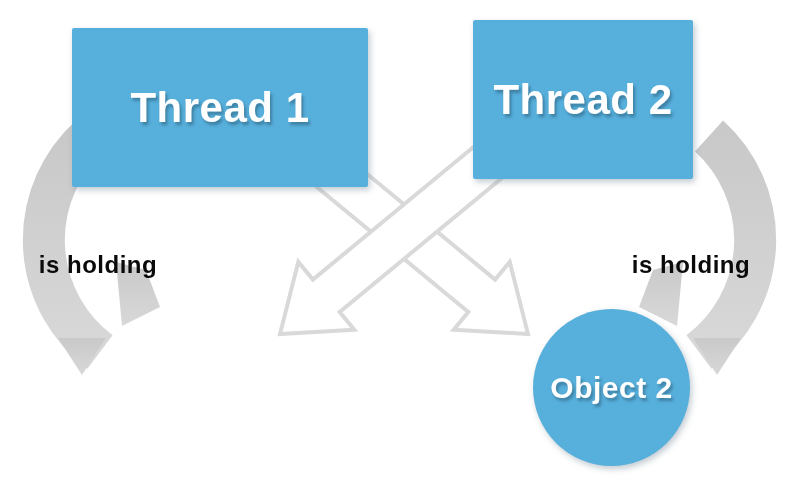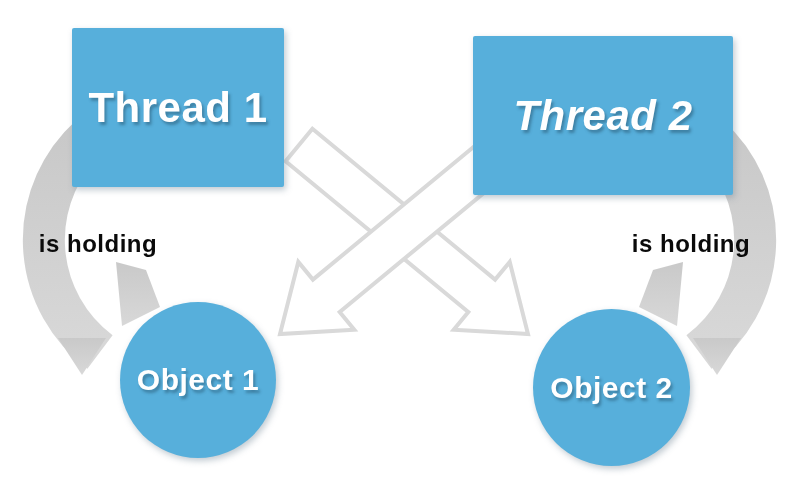--- a/index.html
+++ b/index.html
@@ -50,35 +50,36 @@
     letter-spacing: 0.5px;
   }
   .node--box {
     border-radius: 2px;
     font-size: 42px;
   }
   .node--circle {
     border-radius: 50%;
     font-size: 30px;
   }
-  #thread1 { left: 72px;  top: 28px;  width: 212px; height: 159px; }
-  #thread2 { left: 473px; top: 36px;  width: 260px; height: 159px; font-style: italic; }
+  #thread1 { left: 72px;  top: 28px;  width: 296px; height: 159px; }
+  #thread2 { left: 473px; top: 20px;  width: 220px; height: 159px; }
   #object1 { left: 120px; top: 302px; width: 156px; height: 156px; }
   #object2 { left: 533px; top: 309px; width: 157px; height: 157px; }
   .edge-label {
     position: absolute;
     width: 140px;
     height: 30px;
     display: flex;
     align-items: center;
     justify-content: center;
     color: #0a0a0a;
     font-weight: bold;
     font-size: 24px;
     letter-spacing: 0.5px;
+    margin-top: 21px;
   }
   #label-left-holding  { left: 28px;  top: 229px; }
   #label-wants         { left: 334px; top: 231px; }
   #label-right-holding { left: 621px; top: 229px; }
 </style>
 </head>
 <body>
 
 <div class="stage">
 
@@ -105,23 +106,20 @@
     <polygon class="cross-arrow" points="312.4,128.8 495.1,279.6 509.7,261.9 528,334 453.7,329.7 468.3,312 285.6,161.2"></polygon>
     <polygon class="cross-arrow" points="495.6,128.8 312.9,279.6 298.3,261.9 280,334 354.3,329.7 339.7,312 522.4,161.2"></polygon>
   </svg>
 
   <div class="node node--box" id="thread1">
     <span>Thread 1</span>
   </div>
   <div class="node node--box" id="thread2">
     <span>Thread 2</span>
   </div>
-  <div class="node node--circle" id="object1">
-    <span>Object 1</span>
-  </div>
   <div class="node node--circle" id="object2">
     <span>Object 2</span>
   </div>
 
   <div class="edge-label" id="label-left-holding">is holding</div>
   <div class="edge-label" id="label-right-holding">is holding</div>
 
 </div>
 
 </body></html>

